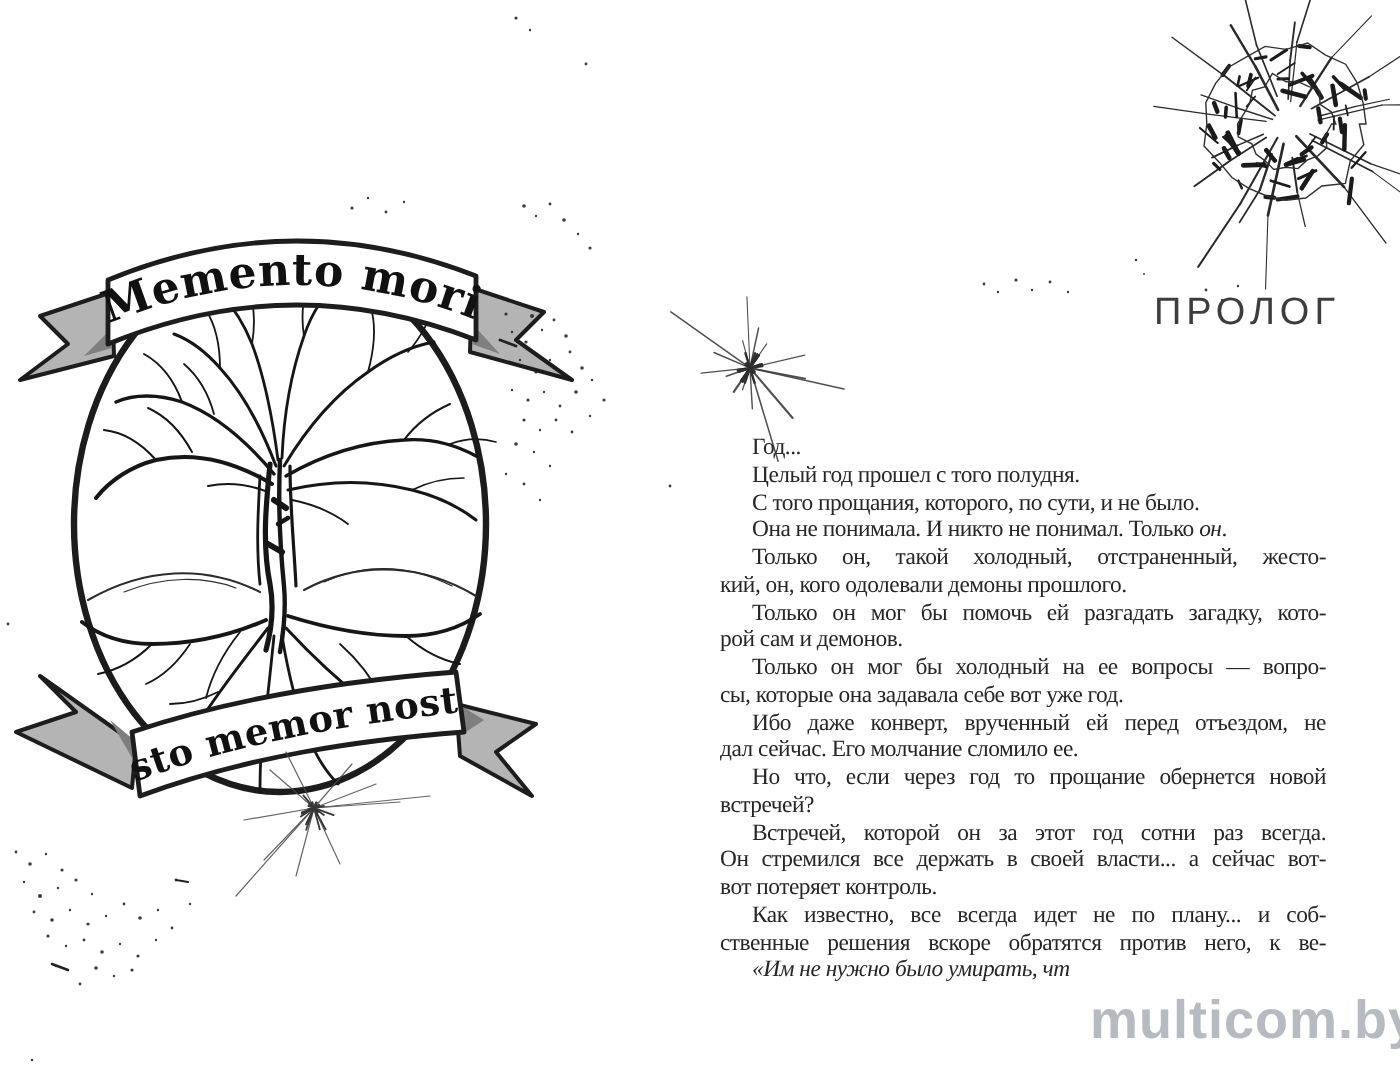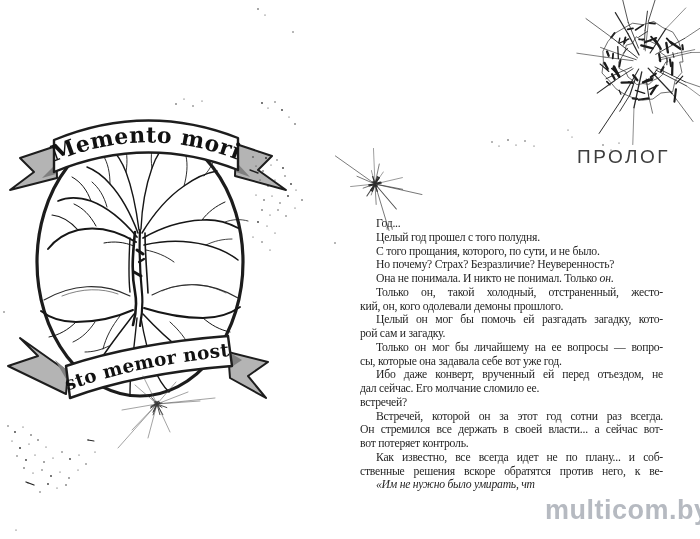--- a/index.html
+++ b/index.html
@@ -377,42 +377,40 @@
         <div class="para">
           <div class="line indent"><span>Год...</span></div>
         </div>
         <div class="para">
           <div class="line indent"><span>Целый год прошел с того полудня.</span></div>
         </div>
         <div class="para">
           <div class="line indent"><span>С того прощания, которого, по сути, и не было.</span></div>
         </div>
         <div class="para">
-          <div class="line indent"><span>Но почему? Страх? Безразличие? Неуверенность?</span></div>
-        </div>
-        <div class="para">
           <div class="line indent"><span>Она не понимала. И никто не понимал. Только </span><em>он</em><span>.</span></div>
         </div>
         <div class="para">
           <div class="line indent just"><span>Только он, такой холодный, отстраненный, жесто-</span></div>
           <div class="line"><span>кий, он, кого одолевали демоны прошлого.</span></div>
         </div>
         <div class="para">
-          <div class="line indent just"><span>Целый он мог бы помочь ей разгадать загадку, кото-</span></div>
-          <div class="line"><span>рой сам и загадку.</span></div>
-        </div>
-        <div class="para">
-          <div class="line indent just"><span>Только он мог бы личайшему на ее вопросы — вопро-</span></div>
+          <div class="line indent just"><span>Только он мог бы помочь ей разгадать загадку, кото-</span></div>
+          <div class="line"><span>рой сам и демонов.</span></div>
+        </div>
+        <div class="para">
+          <div class="line indent just"><span>Только он мог бы холодный на ее вопросы — вопро-</span></div>
           <div class="line"><span>сы, которые она задавала себе вот уже год.</span></div>
         </div>
         <div class="para">
           <div class="line indent just"><span>Ибо даже конверт, врученный ей перед отъездом, не</span></div>
           <div class="line"><span>дал сейчас. Его молчание сломило ее.</span></div>
         </div>
         <div class="para">
+          <div class="line indent just"><span>Но что, если через год то прощание обернется новой</span></div>
           <div class="line"><span>встречей?</span></div>
         </div>
         <div class="para">
           <div class="line indent just"><span>Встречей, которой он за этот год сотни раз всегда.</span></div>
           <div class="line just"><span>Он стремился все держать в своей власти... а сейчас вот-</span></div>
           <div class="line"><span>вот потеряет контроль.</span></div>
         </div>
         <div class="para">
           <div class="line indent just"><span>Как известно, все всегда идет не по плану... и соб-</span></div>
           <div class="line just"><span>ственные решения вскоре обратятся против него, к ве-</span></div>

